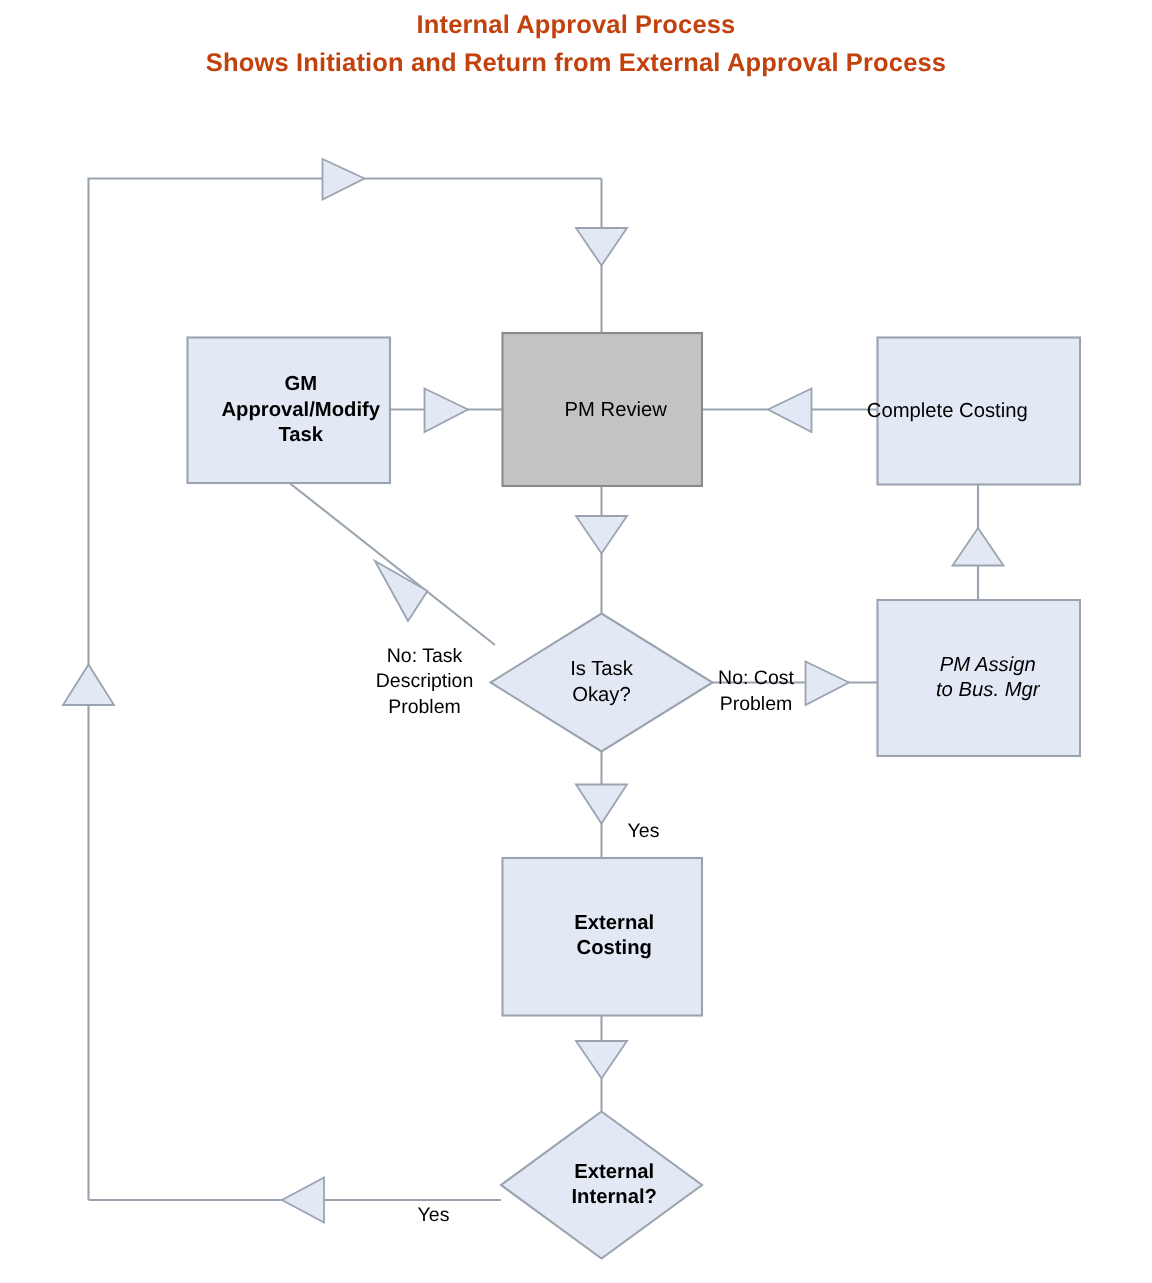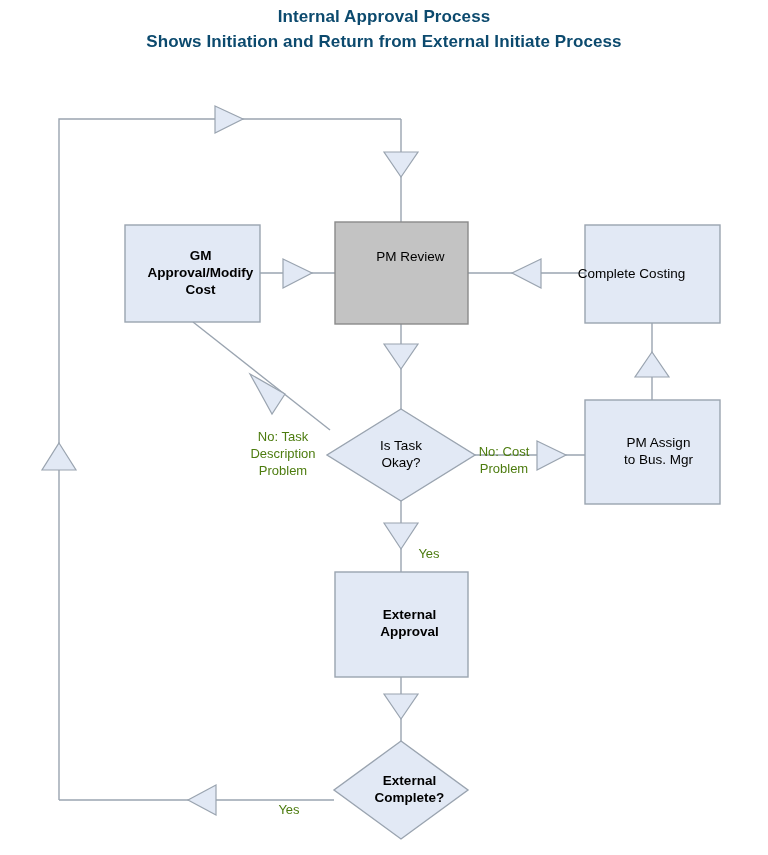--- a/index.html
+++ b/index.html
@@ -22,21 +22,21 @@
     height: 855px;
   }
   .title-block {
     position: absolute;
     left: 0;
     top: 4px;
     width: 768px;
     text-align: center;
     font-weight: bold;
     font-size: 17px;
-    color: #0c4a6e;
+    color: #c2410c;
     line-height: 25px;
     letter-spacing: 0.1px;
   }
   .title-line { display: block; }
   svg.flow-canvas {
     position: absolute;
     left: 0; top: 0;
     width: 768px;
     height: 855px;
   }
@@ -45,33 +45,33 @@
     text-align: center;
     font-size: 13.5px;
     color: #000000;
     line-height: 17px;
     pointer-events: none;
   }
   .node-label.bold { font-weight: bold; padding-left: 16px; }
   .edge-label {
     position: absolute;
     font-size: 13px;
-    color: #4d7c0f;
+    color: #000000;
     line-height: 17px;
     text-align: center;
   }
 </style>
 </head>
 <body>
 
 <div id="diagram-root">
 
   <div class="title-block">
     <span class="title-line">Internal Approval Process</span>
-    <span class="title-line">Shows Initiation and Return from External Initiate Process</span>
+    <span class="title-line">Shows Initiation and Return from External Approval Process</span>
   </div>
 
   <svg class="flow-canvas" viewBox="0 0 768 855">
 
     <g stroke="#9aa4b0" stroke-width="1.4" fill="none">
 
       <path d="M 59 800 L 59 119 L 401 119"></path>
       <path d="M 401 119 L 401 222"></path>
 
       <path d="M 334 800 L 59 800"></path>
@@ -131,49 +131,49 @@
 
       <polygon points="216,785 188,800 216,815"></polygon>
 
       <polygon points="59,443 76,470 42,470"></polygon>
     </g>
   </svg>
 
   <div class="node-label bold" style="left:125px; top:247px; width:135px;">
     <div>GM</div>
     <div>Approval/Modify</div>
-    <div>Cost</div>
+    <div>Task</div>
   </div>
 
-  <div class="node-label" style="left:335px; top:248px; width:151px;">
+  <div class="node-label" style="left:335px; top:264px; width:151px;">
     <div>PM Review</div>
   </div>
 
   <div class="node-label" style="left:560px; top:265px; width:143px;">
     <div>Complete Costing</div>
   </div>
 
   <div class="node-label" style="left:341px; top:437px; width:120px;">
     <div>Is Task</div>
     <div>Okay?</div>
   </div>
 
-  <div class="node-label" style="left:585px; top:434px; width:147px;">
+  <div class="node-label" style="left:585px; top:434px; width:147px;font-style:italic;">
     <div>PM Assign</div>
     <div>to Bus. Mgr</div>
   </div>
 
   <div class="node-label bold" style="left:335px; top:606px; width:133px;">
     <div>External</div>
-    <div>Approval</div>
+    <div>Costing</div>
   </div>
 
   <div class="node-label bold" style="left:335px; top:772px; width:133px;">
     <div>External</div>
-    <div>Complete?</div>
+    <div>Internal?</div>
   </div>
 
   <div class="edge-label" style="left:238px; top:428px; width:90px;">
     <div>No: Task</div>
     <div>Description</div>
     <div>Problem</div>
   </div>
 
   <div class="edge-label" style="left:468px; top:443px; width:72px;">
     <div>No: Cost</div>

